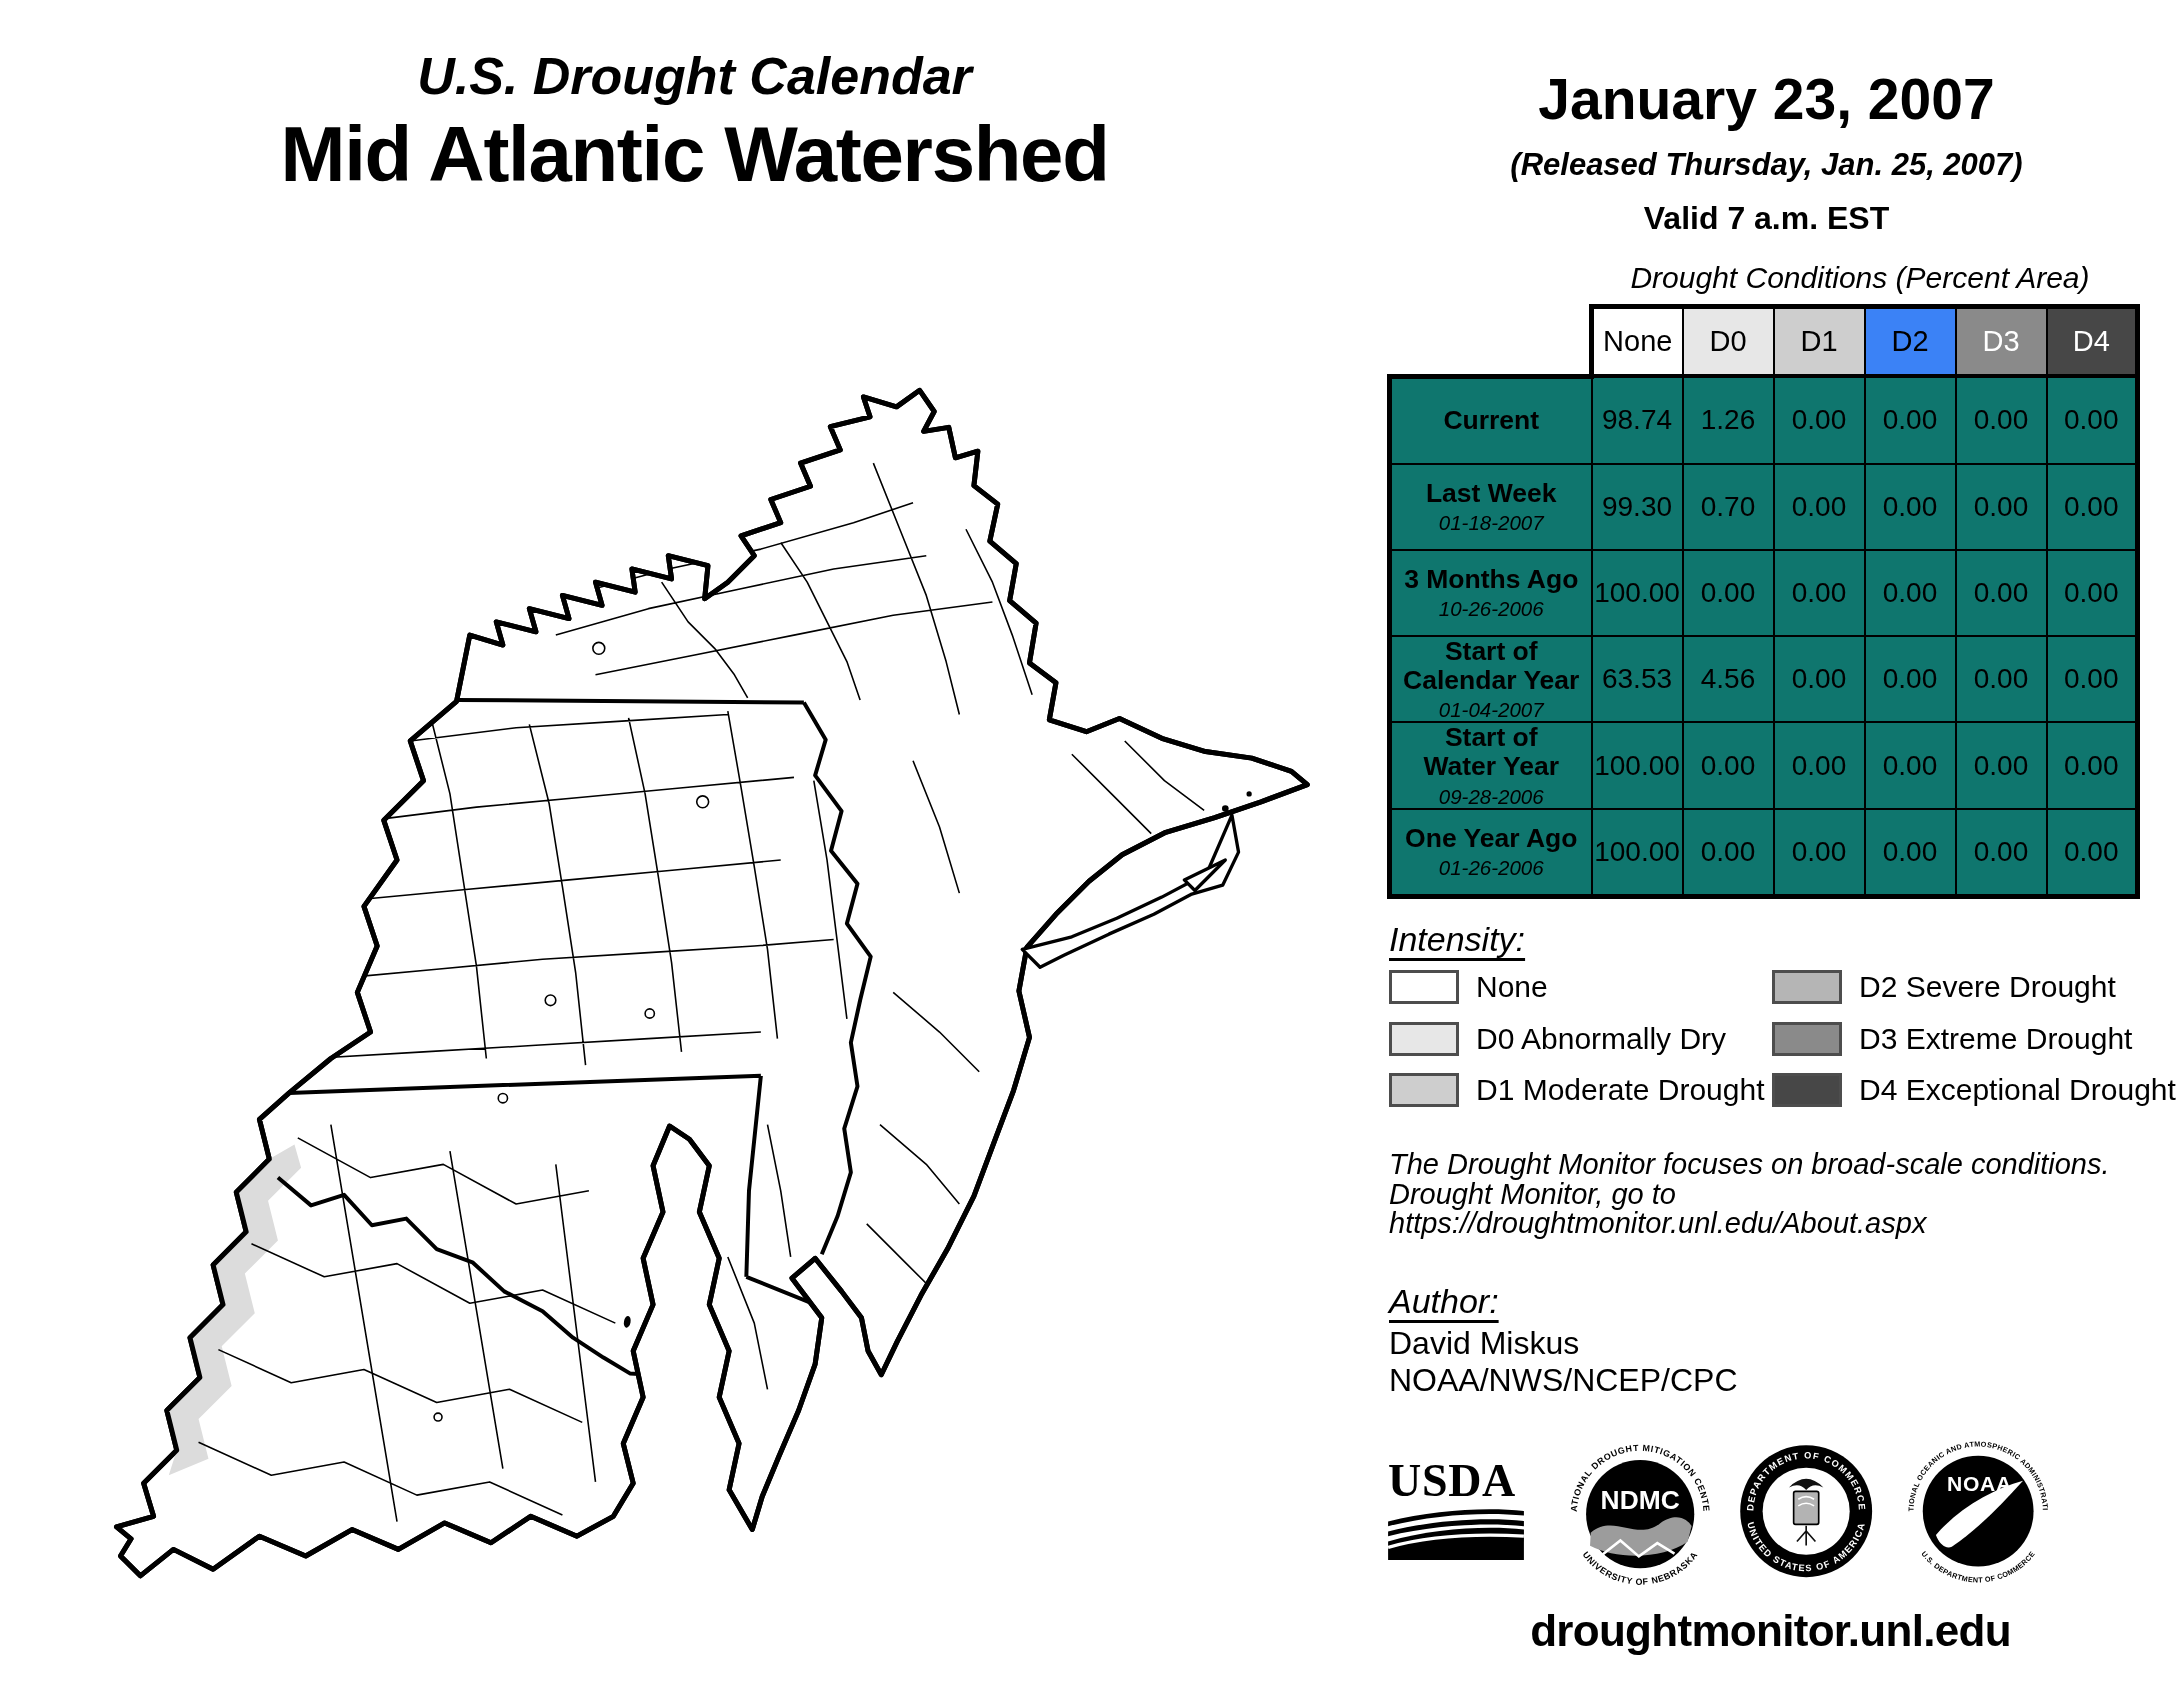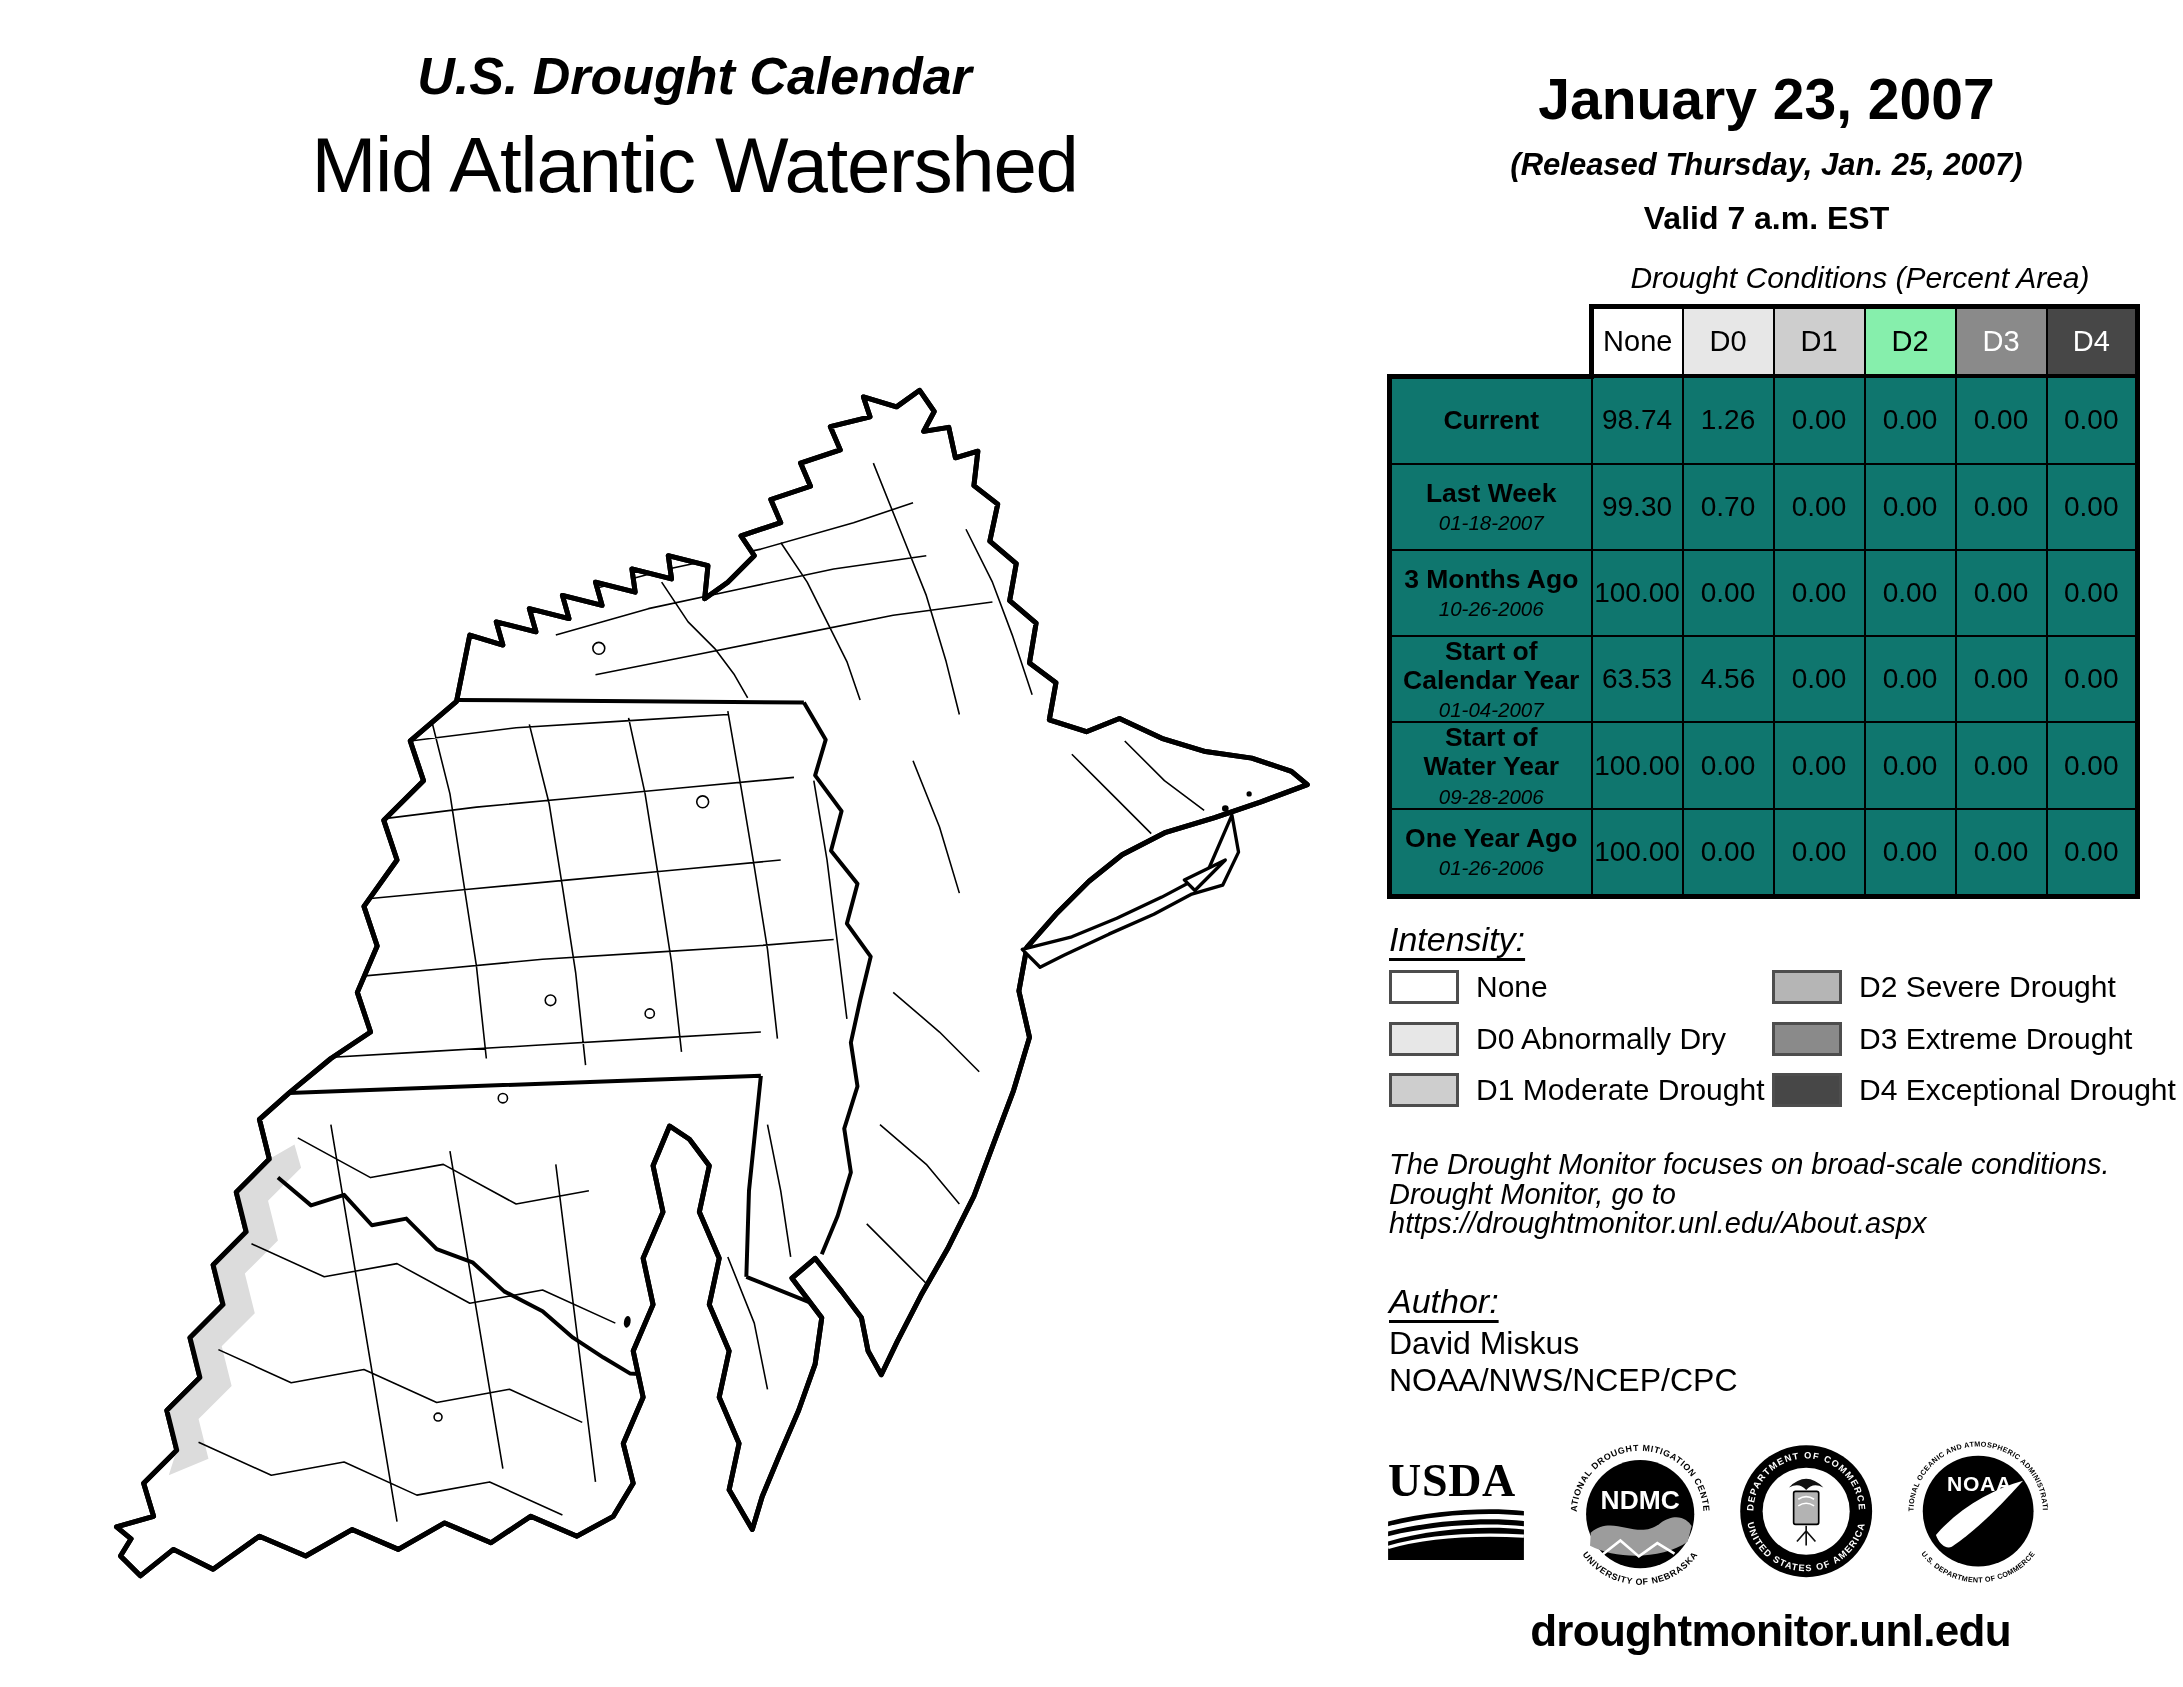--- a/index.html
+++ b/index.html
@@ -3,21 +3,21 @@
 <meta charset="utf-8">
 <style>
   html,body{margin:0;padding:0;background:#ffffff;}
   body{width:2183px;height:1687px;position:relative;overflow:hidden;
        font-family:"Liberation Sans",sans-serif;color:#000;}
   .abs{position:absolute;}
 
   
   .title-block{left:152px;top:46px;width:1085px;text-align:center;}
   .title-line1{font-style:italic;font-weight:bold;font-size:52px;letter-spacing:0;}
-  .title-line2{font-weight:normal;font-size:78px;letter-spacing:-1.3px;margin-top:14px;}
+  .title-line2{font-weight:bold;font-size:78px;letter-spacing:-1.3px;margin-top:3px;}
 
   
   .date-block{left:1416px;top:66px;width:701px;text-align:center;}
   .date-main{font-weight:bold;font-size:57px;}
   .date-released{font-weight:bold;font-style:italic;font-size:31px;margin-top:14.6px;}
   .date-valid{font-weight:bold;font-size:32px;margin-top:17px;}
 
   
   .tbl-title{left:1588px;top:261px;width:544px;text-align:center;
              font-style:italic;font-size:30px;}
@@ -179,21 +179,21 @@
       <col style="width:91px">
       <col style="width:91px">
       <col style="width:91px">
     </colgroup>
   <tbody>
       <tr>
     <th class="corner"></th>
     <th class="ot ol hb" style="background: rgb(255, 255, 255); color: rgb(0, 0, 0);">None</th>
     <th class="ot hb" style="background: rgb(231, 231, 231); color: rgb(0, 0, 0);">D0</th>
     <th class="ot hb" style="background: rgb(206, 206, 206); color: rgb(0, 0, 0);">D1</th>
-    <th class="ot hb" style="background: #86efac; color: rgb(0, 0, 0);">D2</th>
+    <th class="ot hb" style="background: #3b82f6; color: rgb(0, 0, 0);">D2</th>
     <th class="ot hb" style="background: rgb(138, 138, 138); color: rgb(255, 255, 255);">D3</th>
     <th class="ot or hb" style="background: rgb(71, 71, 71); color: rgb(255, 255, 255);">D4</th>
   </tr>
   <tr>
     <td class="rl ot ol">
           <div>Current</div>
         </td>
     <td>98.74</td>
     <td>1.26</td>
     <td>0.00</td>

